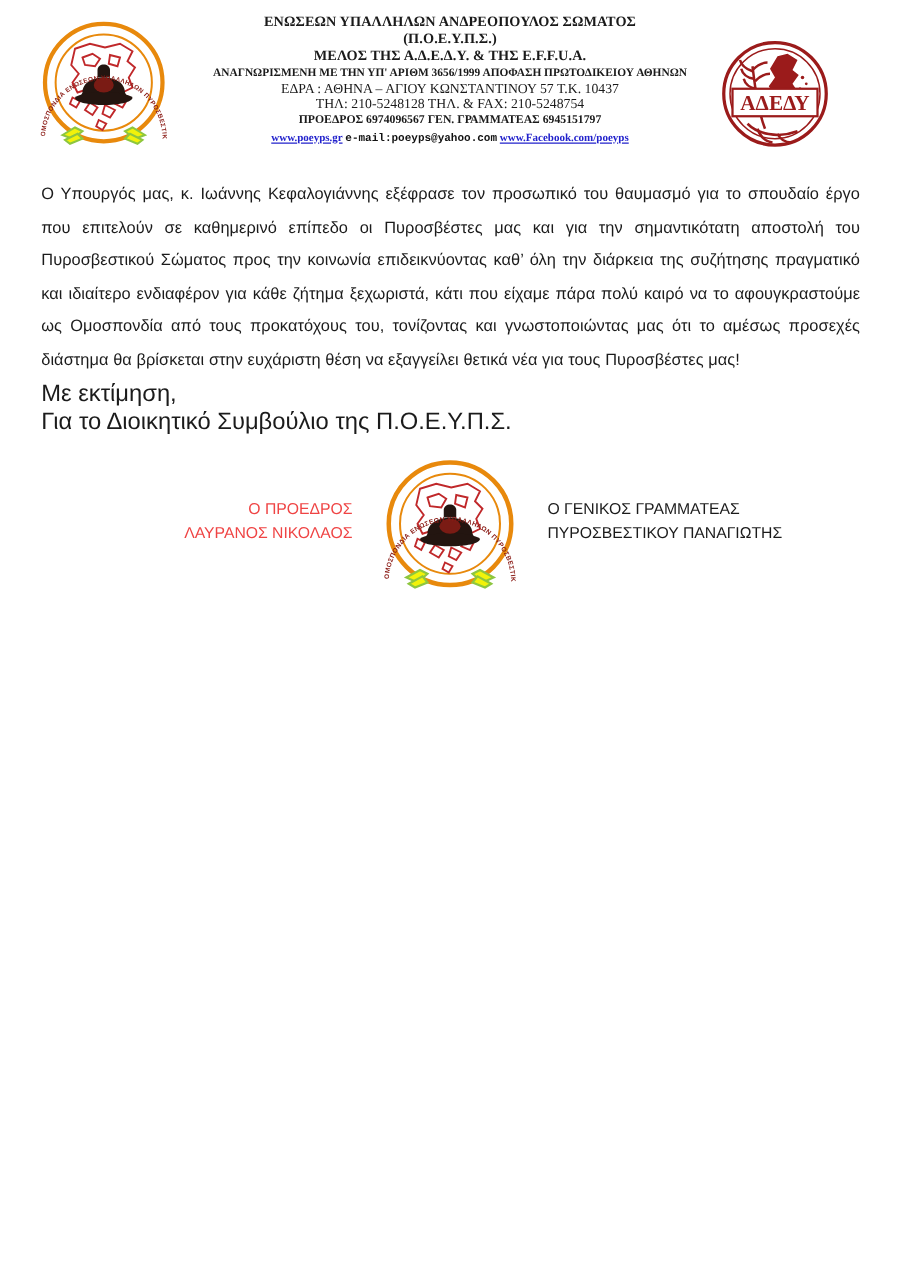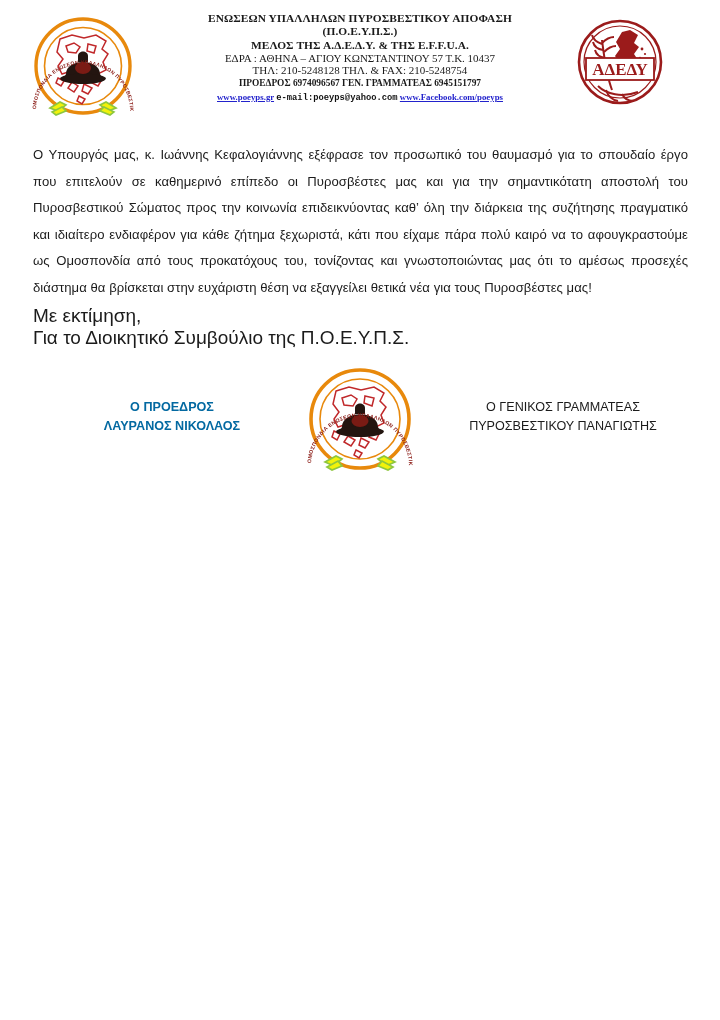--- a/index.html
+++ b/index.html
@@ -92,21 +92,21 @@
     left: 296px;
     top: 362px;
     width: 128px;
     height: 118px;
   }
 
   
   .adedy-logo {
     position: absolute;
     left: 572px;
-    top: 16px;
+    top: 29px;
     width: 96px;
     height: 92px;
   }
   .adedy-logo svg { display: block; }
 
   
   .body-copy {
     position: absolute;
     left: 33px;
     top: 142px;
@@ -127,32 +127,30 @@
     line-height: 22px;
     color: #1b1b1b;
   }
 
   
   .sig-left {
     position: absolute;
     left: 62px;
     top: 398px;
     width: 220px;
-    text-align: center;
+    text-align: right;
     font-size: 12.6px;
     line-height: 19px;
-    color: #0369a1;
-    font-weight: bold;
+    color: #ef4444;
   }
   .sig-right {
     position: absolute;
     left: 438px;
     top: 398px;
     width: 250px;
-    text-align: center;
     font-size: 12.6px;
     line-height: 19px;
     color: #1b1b1b;
   }
   .ring-text {
     font-family: "Liberation Sans", sans-serif;
     font-weight: bold;
     fill: #8a1a14;
   }
 </style>
@@ -194,23 +192,24 @@
         <path d="M92 100 L82 95 L78 99 L88 103 Z"></path>
       </g>
 
       <text class="ring-text" font-size="5.1" letter-spacing="0.32">
         <textPath href="#ringPathL" startOffset="50%" text-anchor="middle">ΠΑΝΕΛΛΗΝΙΑ ΟΜΟΣΠΟΝΔΙΑ ΕΝΩΣΕΩΝ ΥΠΑΛΛΗΛΩΝ ΠΥΡΟΣΒΕΣΤΙΚΟΥ ΣΩΜΑΤΟΣ</textPath>
       </text>
     </svg>
   </div>
 
   <div class="header-text-block">
-    <div class="hdr-l2">ΕΝΩΣΕΩΝ ΥΠΑΛΛΗΛΩΝ ΠΥΡΟΣΒΕΣΤΙΚΟΥ ΑΠΟΦΑΣΗ</div>
+    <div class="hdr-l2">ΕΝΩΣΕΩΝ ΥΠΑΛΛΗΛΩΝ ΑΝΔΡΕΟΠΟΥΛΟΣ ΣΩΜΑΤΟΣ</div>
     <div class="hdr-l3">(Π.Ο.Ε.Υ.Π.Σ.)</div>
     <div class="hdr-l4">ΜΕΛΟΣ ΤΗΣ Α.Δ.Ε.Δ.Υ. &amp; ΤΗΣ E.F.F.U.A.</div>
+    <div class="hdr-l5">ΑΝΑΓΝΩΡΙΣΜΕΝΗ ΜΕ ΤΗΝ ΥΠ' ΑΡΙΘΜ 3656/1999 ΑΠΟΦΑΣΗ ΠΡΩΤΟΔΙΚΕΙΟΥ ΑΘΗΝΩΝ</div>
     <div class="hdr-l6">ΕΔΡΑ : ΑΘΗΝΑ – ΑΓΙΟΥ ΚΩΝΣΤΑΝΤΙΝΟΥ 57 Τ.Κ. 10437</div>
     <div class="hdr-l7">ΤΗΛ: 210-5248128 ΤΗΛ. &amp; FAX: 210-5248754</div>
     <div class="hdr-l8">ΠΡΟΕΔΡΟΣ 6974096567   ΓΕΝ. ΓΡΑΜΜΑΤΕΑΣ 6945151797</div>
     <div class="hdr-links">
       <a href="#">www.poeyps.gr</a>
       <span class="email">e-mail:poeyps@yahoo.com</span>
       <a href="#">www.Facebook.com/poeyps</a>
     </div>
   </div>
 

